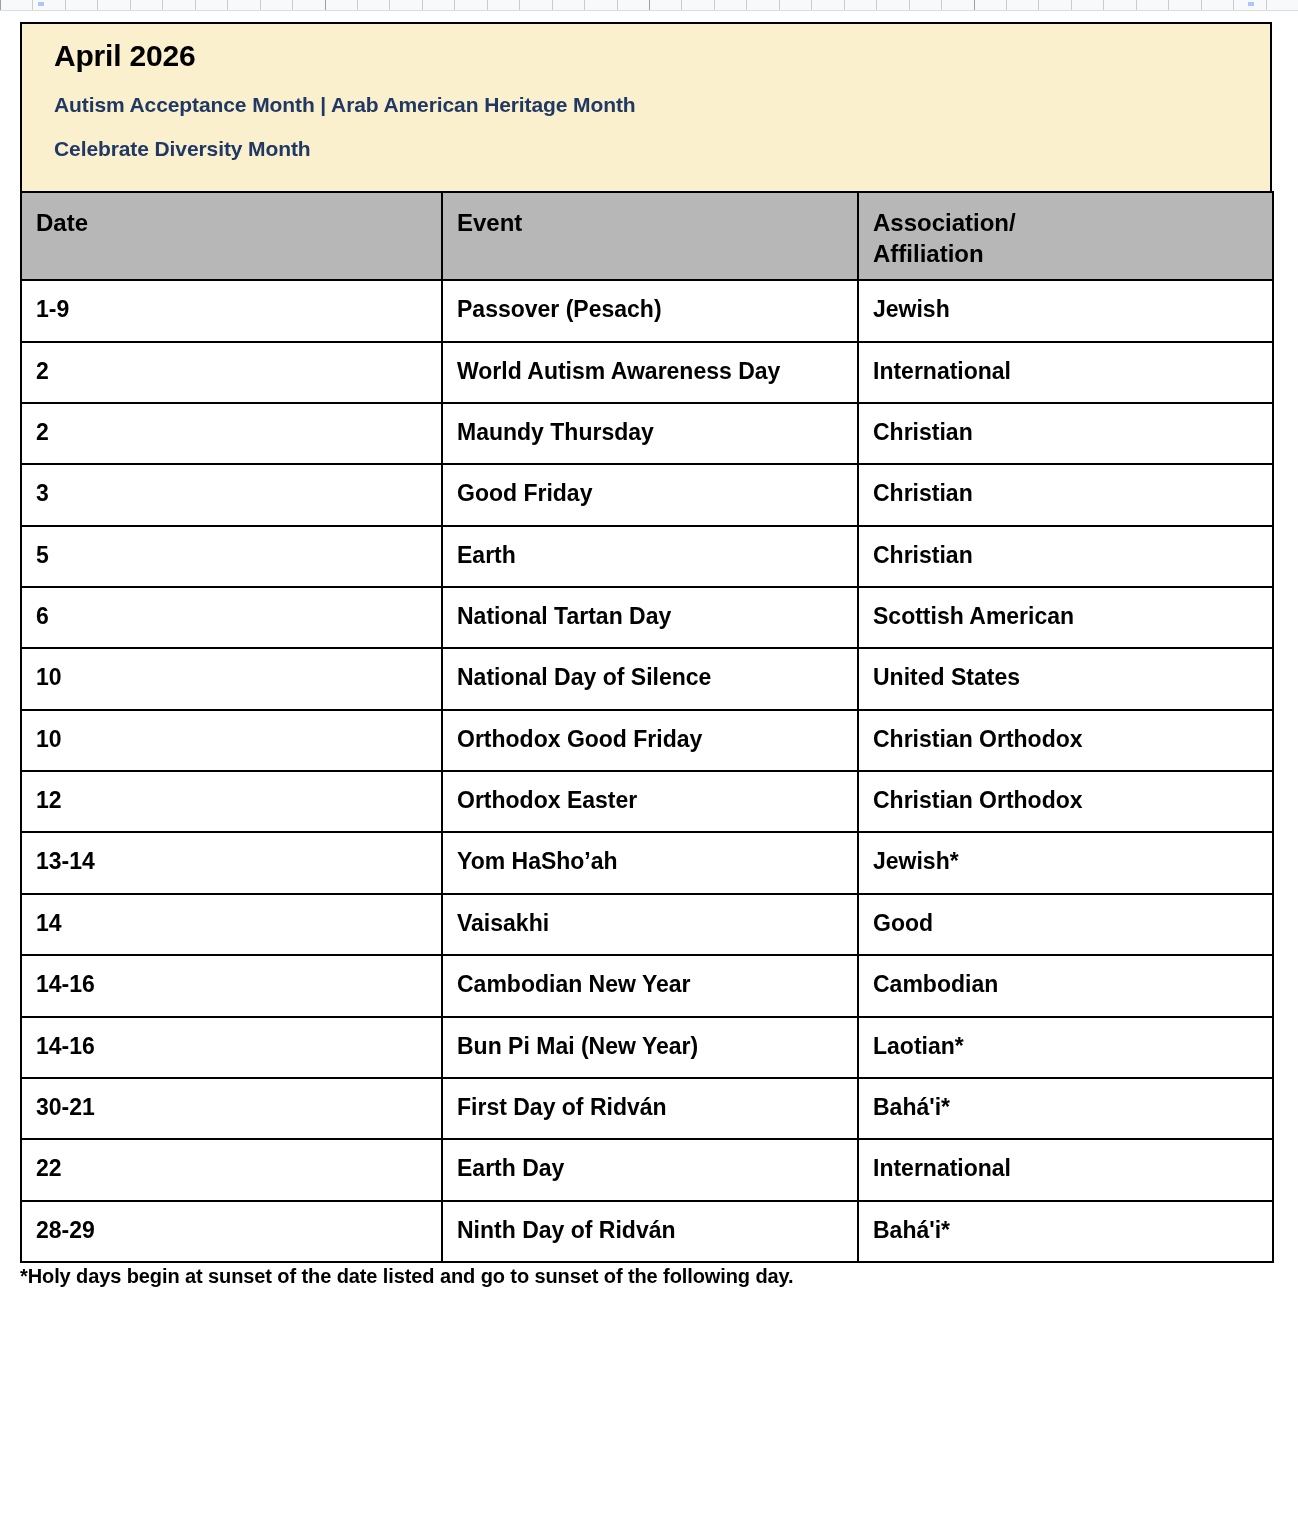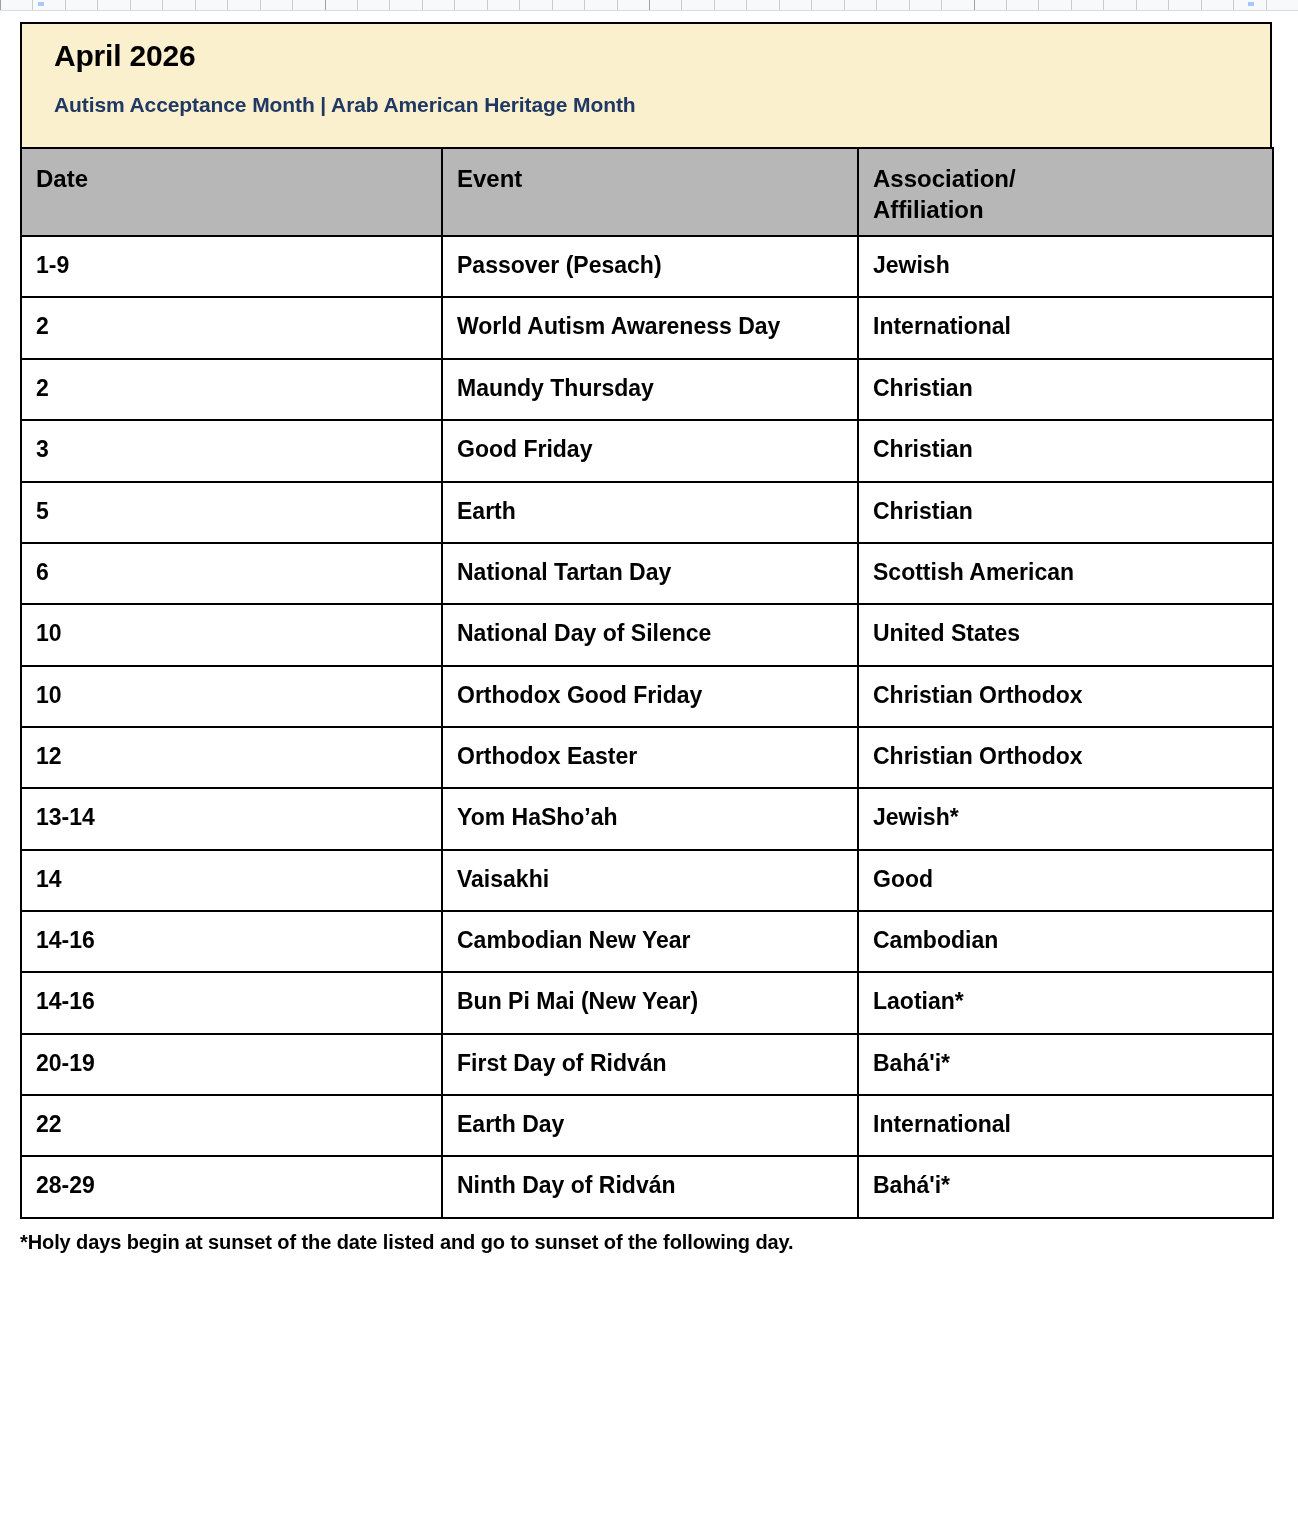--- a/index.html
+++ b/index.html
@@ -109,21 +109,20 @@
     font-weight: bold;
     color: #000000;
     line-height: 1.32;
     padding-top: 13px;
     padding-bottom: 16px;
   }
   table.cal tbody td.date-cell { white-space: nowrap; }
 
   
   #footnote {
-    margin-top: 10px;
     font-size: 20px;
     font-weight: bold;
     color: #000000;
     line-height: 1.3;
     letter-spacing: -0.1px;
   }
 </style>
 </head>
 <body>
 
@@ -170,20 +169,21 @@
     <div class="tick" style="left: 1266px;"></div>
     <div class="marker" style="left: 38px;"></div>
     <div class="marker" style="left: 1248px;"></div>
   </div>
 
 <div id="sheet">
 
   <div id="month-banner">
     <div id="month-title">April 2026</div>
     <div class="month-sub">Autism Acceptance Month | Arab American Heritage Month</div>
+    <div class="month-sub">Celebrate Diversity Month</div>
   </div>
 
   <table class="cal">
     <colgroup>
       <col class="c-date">
       <col class="c-event">
       <col class="c-assoc">
     </colgroup>
     <thead>
       <tr>
@@ -255,21 +255,21 @@
           <td class="date-cell">14-16</td>
           <td>Cambodian New Year</td>
           <td>Cambodian</td>
         </tr>
         <tr>
           <td class="date-cell">14-16</td>
           <td>Bun Pi Mai (New Year)</td>
           <td>Laotian*</td>
         </tr>
         <tr>
-          <td class="date-cell">20-19</td>
+          <td class="date-cell">30-21</td>
           <td>First Day of Ridván</td>
           <td>Bahá'i*</td>
         </tr>
         <tr>
           <td class="date-cell">22</td>
           <td>Earth Day</td>
           <td>International</td>
         </tr>
         <tr>
           <td class="date-cell">28-29</td>

